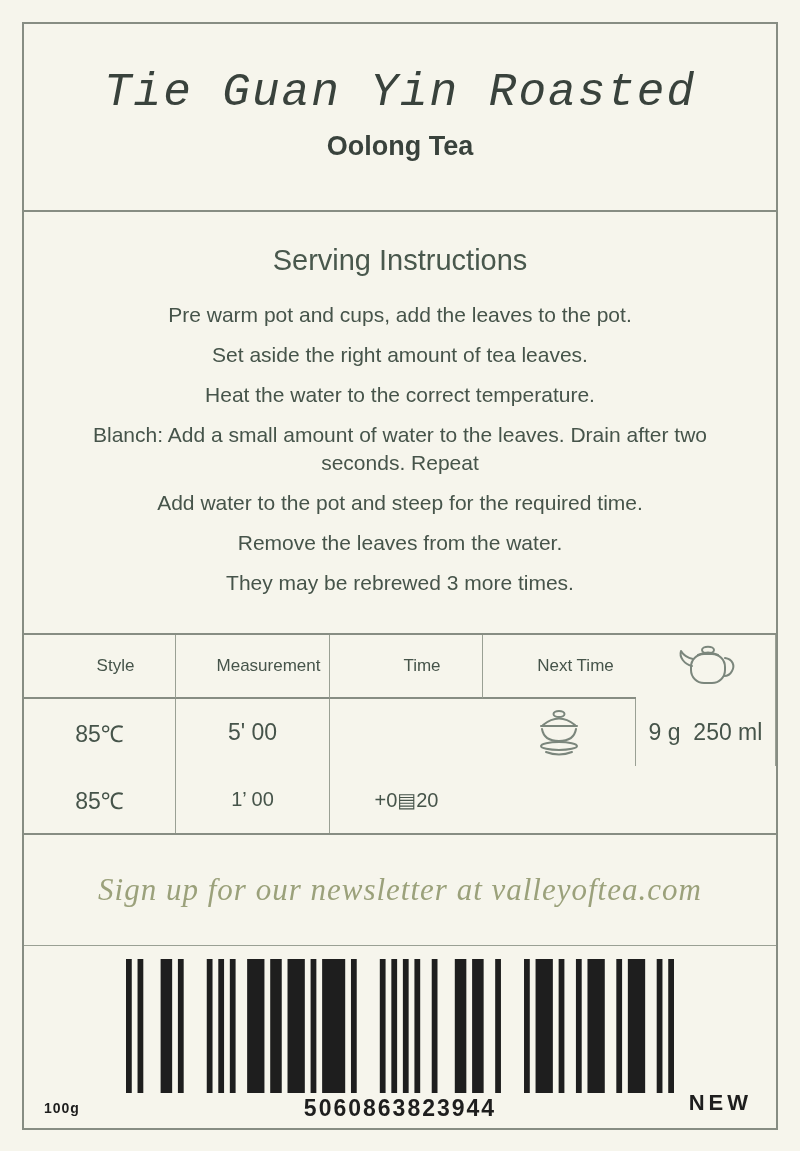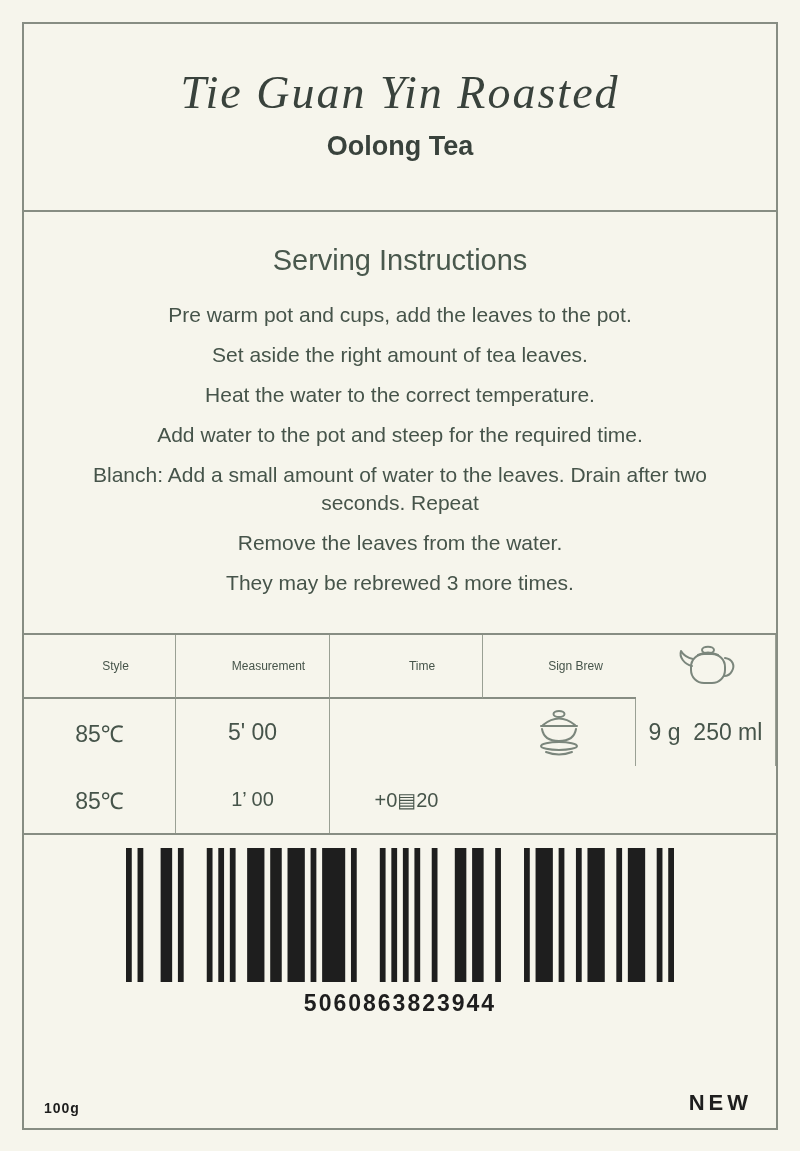--- a/index.html
+++ b/index.html
@@ -14,56 +14,56 @@
     position:absolute;left:22px;top:22px;width:752px;height:1104px;
     border:2px solid var(--line,#878d83);
     background:var(--bg,#f6f5ec);
     display:flex;flex-direction:column;
   }
   
   .sec-header{height:186px;border-bottom:2px solid var(--line,#878d83);
     display:flex;flex-direction:column;align-items:center;}
   .title{
     margin-top:44px;
-    font-family:Liberation Serif, serif;font-style:italic;
+    font-family:Liberation Mono, monospace;font-style:italic;
     font-size:46px;letter-spacing:2px;color:var(--ink-dark,#39423c);
     line-height:1.1;
   }
   .subtitle{margin-top:12px;font-size:27px;color:var(--ink-dark,#39423c);font-weight:bold;}
   
   .sec-instructions{height:421px;border-bottom:2px solid var(--line,#878d83);
     display:flex;flex-direction:column;align-items:center;}
   .instructions-heading{margin-top:32px;margin-bottom:24px;font-size:29px;
     color:var(--heading,#49584d);font-weight:400;}
   .step{margin:0 0 12px 0;font-size:21px;line-height:28px;text-align:center;
     color:var(--body,#46544a);max-width:690px;}
   
   .sec-table{height:198px;border-bottom:2px solid var(--line,#878d83);
     display:grid;
     grid-template-columns:152px 154px 153px 153px 140px;
     grid-template-rows:64px 67px 67px;}
   .cell{display:flex;align-items:center;justify-content:center;
     box-sizing:border-box;height:100%;width:100%;white-space:pre;}
   .cell.v{border-right:1.5px solid var(--line-light,#9aa094);}
-  .th{border-bottom:2px solid var(--line,#878d83);font-size:12px;
+  .th{border-bottom:2px solid var(--line,#878d83);font-size:17px;
     color:var(--body,#46544a);padding-left:32px;}
   .td{font-size:23px;color:var(--body,#46544a);}
   .td.small{font-size:20px;text-align:center;}
   .icon svg{display:block;}
   
   .sec-newsletter{height:110px;border-bottom:1.5px solid var(--line-light,#9aa094);
     display:flex;align-items:center;justify-content:center;}
   .newsletter-text{
     font-family:"Liberation Serif", serif;font-style:italic;
     font-size:31px;color:var(--olive,#9ba17b);letter-spacing:1px;}
   
   .sec-barcode{flex:1;position:relative;
     display:flex;flex-direction:column;align-items:center;}
   .barcode-bars{margin-top:13px;width:548px;height:134px;}
-  .barcode-number{margin-top:8px;font-size:23px;font-weight:bold;
+  .barcode-number{margin-top:2px;font-size:23px;font-weight:bold;
     letter-spacing:2px;color:var(--black,#1e1e1e);}
   .weight{position:absolute;left:20px;bottom:12px;font-size:14px;
     font-weight:bold;letter-spacing:1px;color:var(--black,#1e1e1e);}
   .new-badge{position:absolute;right:24px;bottom:12px;font-size:22px;
     font-weight:bold;letter-spacing:4px;color:var(--black,#1e1e1e);margin-top:16px;}
 </style>
 </head>
 <body style="--bg: #f6f5ec; --ink: #3c473f; --ink-dark: #39423c; --heading: #49584d; --body: #46544a; --line: #878d83; --line-light: #9aa094; --olive: #9ba17b; --black: #1e1e1e; --icon: #7b867c;">
 
 <div class="label">
@@ -71,31 +71,31 @@
   <div class="sec-header">
     <div class="title">Tie Guan Yin Roasted</div>
     <div class="subtitle">Oolong Tea</div>
   </div>
 
   <div class="sec-instructions">
     <h2 class="instructions-heading">Serving Instructions</h2>
     <p class="step">Pre warm pot and cups, add the leaves to the pot.</p>
     <p class="step">Set aside the right amount of tea leaves.</p>
     <p class="step">Heat the water to the correct temperature.</p>
+    <p class="step">Blanch: Add a small amount of water to the leaves. Drain after two seconds. Repeat</p>
     <p class="step">Add water to the pot and steep for the required time.</p>
-    <p class="step">Blanch: Add a small amount of water to the leaves. Drain after two seconds. Repeat</p>
     <p class="step">Remove the leaves from the water.</p>
     <p class="step">They may be rebrewed 3 more times.</p>
   </div>
 
   <div class="sec-table">
     <div class="cell th v">Style</div>
     <div class="cell th v">Measurement</div>
     <div class="cell th v">Time</div>
-    <div class="cell th">Sign Brew</div>
+    <div class="cell th">Next Time</div>
 
     <div class="cell td v icon">
       <span>
         <svg width="62" height="50" viewBox="0 0 62 50" fill="none" stroke="#7b867c" stroke-width="2" stroke-linecap="round" stroke-linejoin="round">
           <ellipse cx="33" cy="8" rx="6" ry="3.2"></ellipse>
           <path d="M23 13 q10 -5 20 0"></path>
           <rect x="16" y="12" width="34" height="29" rx="13"></rect>
           <path d="M17 24 C9 22 4 15 6 9 C9 14 13 16 18 17"></path>
           <path d="M50 16 c8 1 10 8 7 13 c-2 4 -5 5 -8 5"></path>
         </svg>
@@ -116,20 +116,23 @@
           <path d="M17 44 q13 5 26 0"></path>
         </svg>
       </span>
     </div>
     <div class="cell td v">9 g  250 ml</div>
     <div class="cell td v">85℃</div>
     <div class="cell td v small">1’ 00</div>
     <div class="cell td small">+0▤20</div>
   </div>
 
+  <div class="sec-newsletter">
+    <div class="newsletter-text">Sign up for our newsletter at valleyoftea.com</div>
+  </div>
 
   <div class="sec-barcode">
     <svg id="barcode-bars" class="barcode-bars" viewBox="0 0 95 100" preserveAspectRatio="none">
         <rect x="0" y="0" width="1" height="100" fill="#1e1e1e"></rect>
         <rect x="2" y="0" width="1" height="100" fill="#1e1e1e"></rect>
         <rect x="6" y="0" width="2" height="100" fill="#1e1e1e"></rect>
         <rect x="9" y="0" width="1" height="100" fill="#1e1e1e"></rect>
         <rect x="14" y="0" width="1" height="100" fill="#1e1e1e"></rect>
         <rect x="16" y="0" width="1" height="100" fill="#1e1e1e"></rect>
         <rect x="18" y="0" width="1" height="100" fill="#1e1e1e"></rect>

